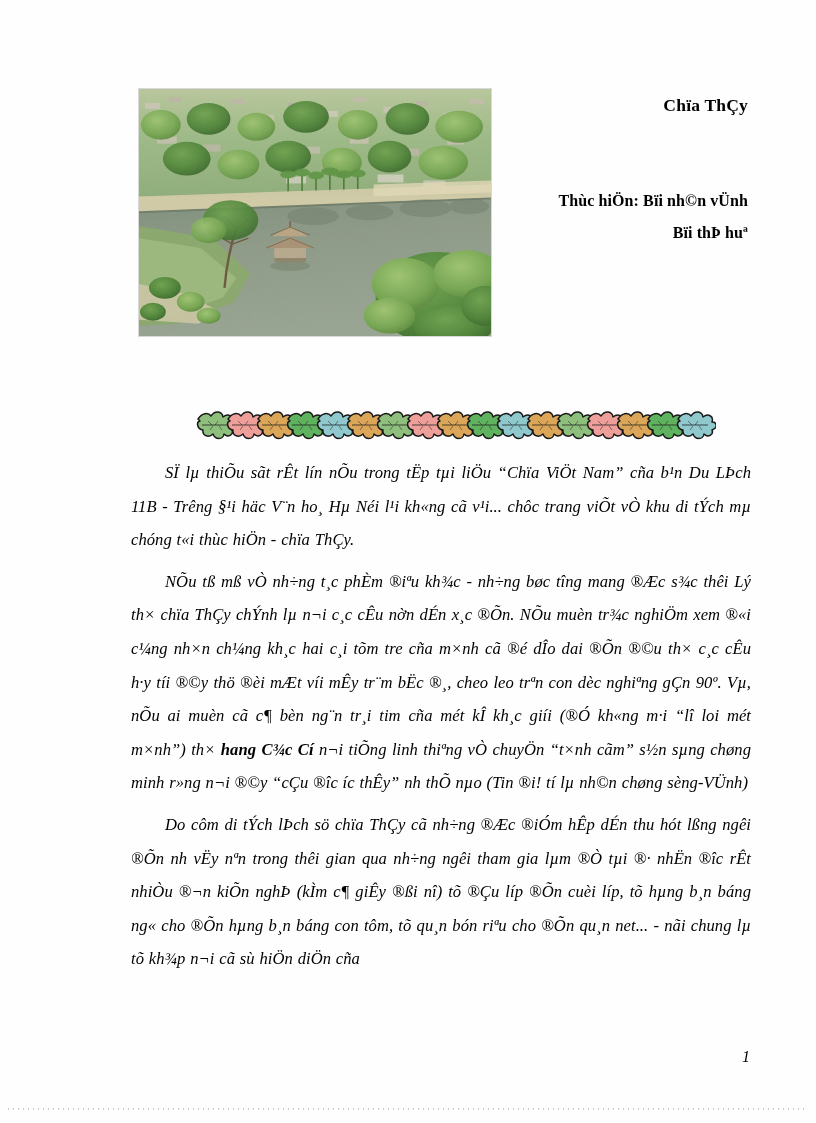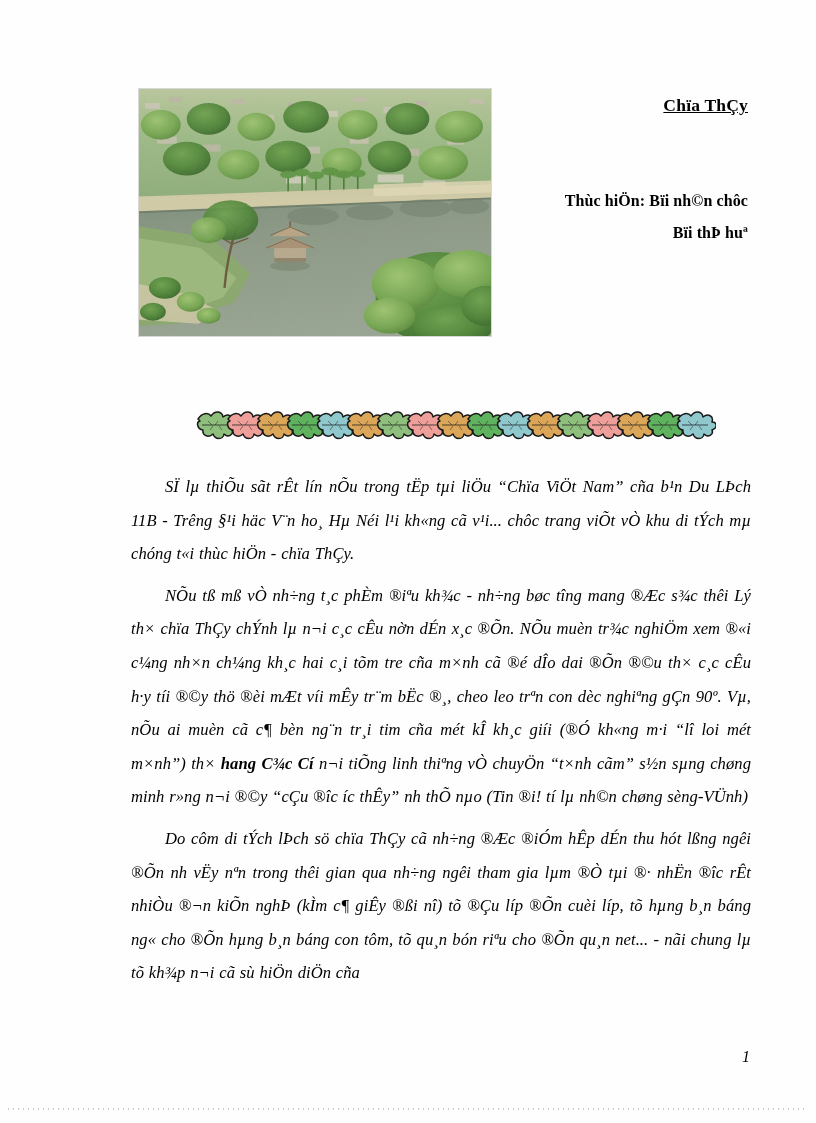--- a/index.html
+++ b/index.html
@@ -40,21 +40,20 @@
     position: absolute;
     inset: 0;
     display: block;
   }
 
   .title-col {
     position: absolute;
     left: 470px; top: 95px;
     width: 292px;
     text-align: right;
-    text-decoration: underline;
   }
   .doc-title {
     font-family: "Liberation Serif", "DejaVu Serif", serif;
     font-weight: bold;
     font-size: 17.5px;
     letter-spacing: .2px;
     line-height: 1.2;
     padding-right: 14px;
   }
 
@@ -76,21 +75,21 @@
     position: absolute;
     left: 196px; top: 408px;
     width: 520px; height: 32px;
     overflow: hidden;
   }
   .ornament svg { display: block; }
 
   
   .body-text {
     position: absolute;
-    left: 131px; top: 470px;
+    left: 131px; top: 456px;
     width: 620px;
   }
   .para {
     font-style: italic;
     font-size: 16.6px;
     line-height: 33.6px;
     text-align: justify;
     text-justify: inter-word;
     margin: 0 0 0 0;
     text-indent: 34px;
@@ -278,21 +277,21 @@
 
         <rect x="0" y="0" width="354" height="249" filter="url(#grain)" fill="none" opacity="0.5"></rect>
       </svg>
     </div>
 
     <div class="title-col">
       <div class="doc-title">Chïa ThÇy</div>
     </div>
 
     <div class="authors">
-      <span class="a-line">Thùc hiÖn:  Bïi nh©n chôc</span>
+      <span class="a-line">Thùc hiÖn:  Bïi nh©n vÜnh</span>
       <span class="a-line">Bïi thÞ huª</span>
     </div>
   </div>
 
   <div class="ornament">
     <svg width="520" height="32" viewBox="0 0 520 32">
       <defs>
         <g id="oakleaf">
           <path d="M0 0
                    C 4 -6, 10 -7, 13 -3

